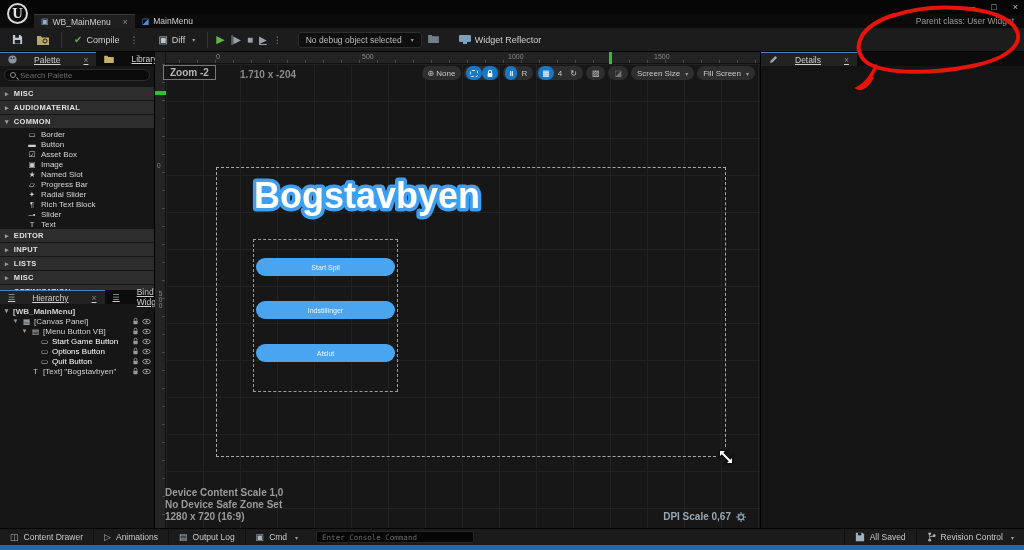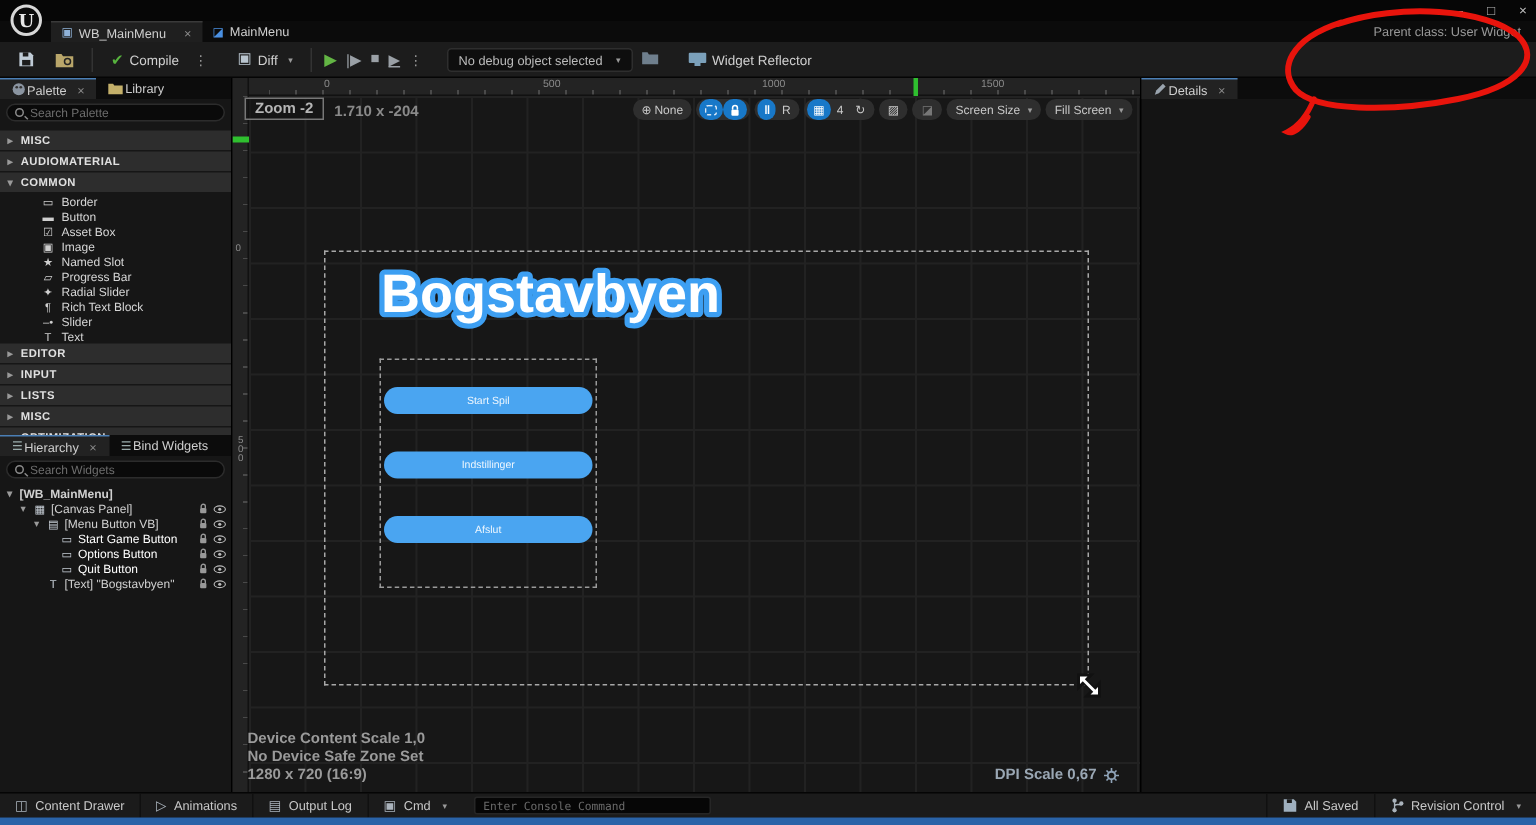--- a/index.html
+++ b/index.html
@@ -33,21 +33,21 @@
   .dots { color:#9a9a9a; font-size:9px; letter-spacing:0; }
   .play { color:#63b544; font-size:11px; }
   .grey-ic { color:#9aa0a6; font-size:10px; }
   .debug-pill { background:#0e0e0e; border:1px solid #2e2e2e; border-radius:3px; color:#bdbdbd; padding:2px 7px; display:flex; gap:6px; align-items:center; font-size:8.5px; }
   .mode-switch { position:absolute; right:8px; top:31px; display:flex; gap:8px; align-items:center; }
   .designer-btn { background:#1670d6; color:#fff; border-radius:3px; padding:3px 12px; display:flex; gap:5px; align-items:center; font-size:9px; }
   .graph-btn { color:#d5d5d5; border-radius:3px; padding:3px 8px; display:flex; gap:5px; align-items:center; font-size:9px; }
   
   .left-panel { position:absolute; left:0; top:52px; width:155px; height:476px; background:#161616; border-right:1px solid #000; }
   .panel-tabs { height:14px; background:#0c0c0c; display:flex; align-items:flex-end; }
-  .p-tab { height:14px; padding:0 8px; display:flex; gap:1px; align-items:center; font-size:8.5px; color:#cfcfcf; }
+  .p-tab { height:14px; padding:0 8px; display:flex; gap:17px; align-items:center; font-size:8.5px; color:#cfcfcf;text-decoration:underline; }
   .p-tab.active { background:#222; border-top:1px solid #4b7fb5; }
   .p-tab .tab-x { color:#888; margin-left:6px; }
   .search-row { padding:3px 4px; }
   .search-box { height:12px; background:#0a0a0a; border:1px solid #2c2c2c; border-radius:8px; display:flex; align-items:center; padding:0 5px; gap:4px; }
   .search-box input { background:transparent; border:0; outline:0; color:#bbb; font-size:8px; width:110px; font-family:"Liberation Sans",sans-serif; }
   .search-box input::placeholder { color:#6d6d6d; }
   .mag { width:6px; height:6px; border:1px solid #8a8a8a; border-radius:50%; position:relative; flex:none; }
   .mag::after { content:""; position:absolute; left:5px; top:5px; width:3px; height:1px; background:#8a8a8a; transform:rotate(45deg); }
   .cat-row { height:13px; background:#2d2d2d; margin-bottom:1px; display:flex; align-items:center; gap:5px; padding-left:5px; color:#e0e0e0; font-weight:bold; font-size:7.5px; letter-spacing:.3px; }
   .cat-arrow { color:#9a9a9a; font-size:7px; }
@@ -68,21 +68,21 @@
     background-image: repeating-linear-gradient(90deg,#4a4a4a 0 1px, transparent 1px 18px); background-position:13px 8px; background-size:100% 4px; background-repeat:no-repeat; }
   .ruler-left { position:absolute; left:0; top:0; width:11px; bottom:0; background:#232323; border-right:1px solid #111;
     background-image: repeating-linear-gradient(#4a4a4a 0 1px, transparent 1px 18px); background-position:7px 12px; background-size:4px 100%; background-repeat:no-repeat; }
   .ruler-num { position:absolute; top:1px; color:#8a8a8a; font-size:7px; }
   .ruler-green-t { position:absolute; top:0; width:3px; height:12px; background:#2fbf2f; left:443px; }
   .ruler-green-l { position:absolute; left:0; width:11px; height:4px; background:#2fbf2f; top:39px; }
   .rnum-left { position:absolute; left:2px; color:#8a8a8a; font-size:6.5px; }
   .rnum-left.vert { writing-mode:vertical-rl; text-orientation:upright; letter-spacing:-1px; }
   .cv-toolbar { position:absolute; left:8px; top:11px; right:5px; height:17px; display:flex; align-items:flex-end; z-index:10; }
   .zoom-box { border:1px solid #777; color:#b5b5b5; font-weight:bold; font-size:10px; padding:1px 6px; background:rgba(20,20,20,.6); }
-  .cursor-pos { color:#8a8a8a; font-weight:bold; font-size:10px; margin-left:7px; }
+  .cursor-pos { color:#8a8a8a; font-weight:bold; font-size:10px; margin-left:24px; }
   .cv-right { margin-left:auto; display:flex; gap:3px; align-items:center; }
   .pill { background:#2e2e2e; border-radius:7px; height:14px; display:flex; align-items:center; padding:0 2px; color:#c9c9c9; font-size:8px; }
   .pill .seg { padding:0 4px; height:14px; display:flex; align-items:center; gap:2px; border-radius:7px; }
   .seg.on { background:#1878c8; color:#fff; }
   .dash-sq { width:8px; height:7px; border:1px dashed #dce8f5; border-radius:2px; }
   .chev { font-size:6px; color:#9a9a9a; margin-left:3px; }
   .sel-rect { position:absolute; left:50px; top:103px; width:510px; height:290px; border:1px dashed #a8a8a8; }
   .inner-rect { position:absolute; left:87px; top:175px; width:145px; height:153px; border:1px dashed #9a9a9a; }
   .widget-btn { position:absolute; left:90px; width:139px; height:18px; border-radius:9px; background:#4aa5f1;
     display:flex; align-items:center; justify-content:center; color:rgba(255,255,255,.9); font-size:7px; }
@@ -307,26 +307,20 @@
     <div style="position:absolute; left:0; top:238px; width:100%;">
       <div class="panel-tabs">
         <div class="p-tab active">
           <span style="font-size:8px;color:#9aa">☰</span>
           <span>Hierarchy</span>
           <span class="tab-x">×</span>
         </div>
         <div class="p-tab">
           <span style="font-size:8px;color:#9aa">☰</span>
           <span>Bind Widgets</span>
-        </div>
-      </div>
-      <div class="search-row">
-        <div class="search-box">
-          <span class="mag"></span>
-          <input placeholder="Search Widgets" style="">
         </div>
       </div>
       <div id="hierarchy-list" style="margin-top:2px">
           <div class="hier-row" style="padding-left: 3px; font-weight: bold;">
             <span class="hier-arrow">▾</span>
             <span class="lbl ">[WB_MainMenu]</span>
             <span class="hier-sp"></span>
           </div>
           <div class="hier-row" style="padding-left: 12px;">
             <span class="hier-arrow">▾</span>

